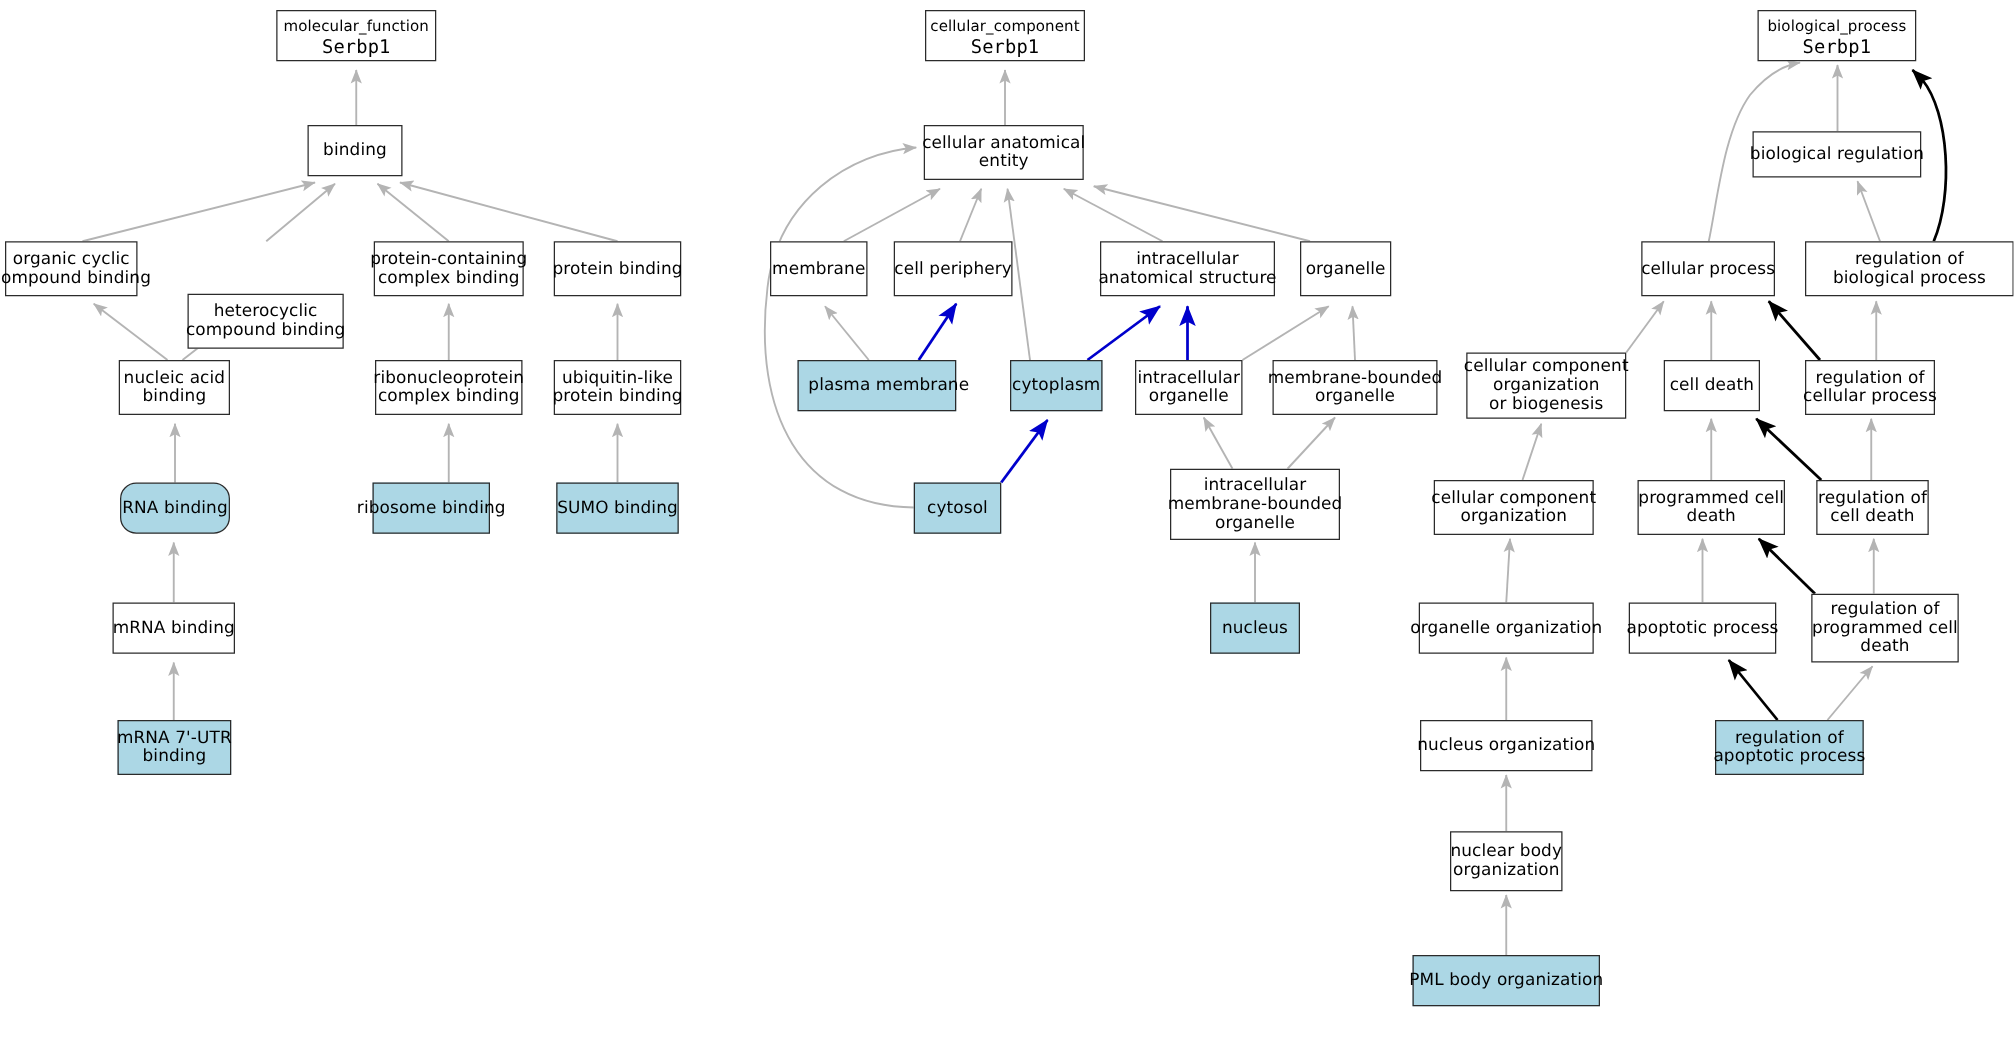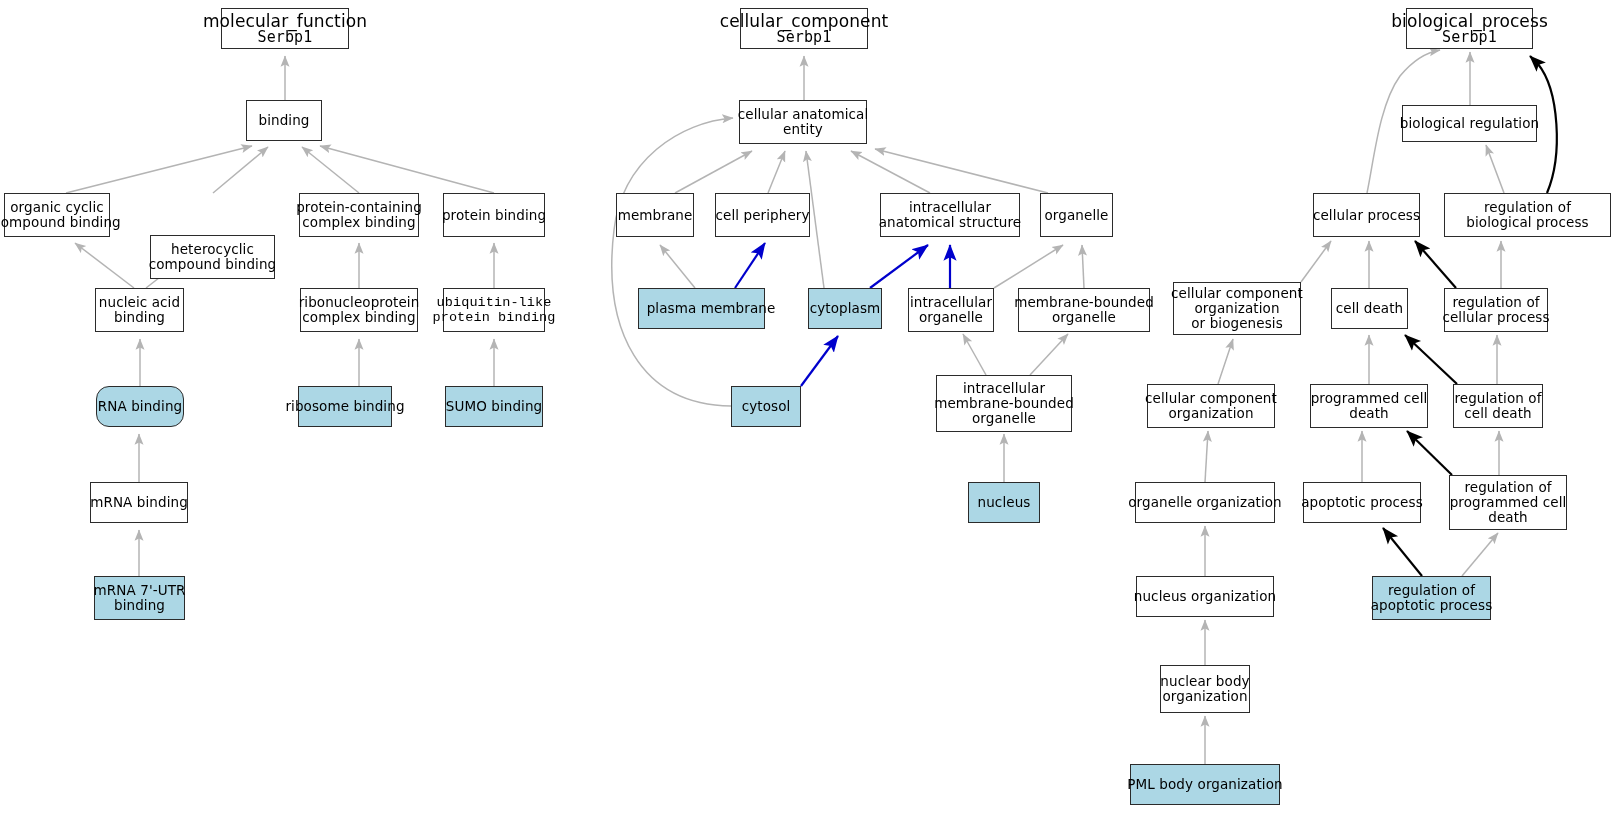--- a/index.html
+++ b/index.html
@@ -25,21 +25,21 @@
     color:#000000;
     white-space:pre;
     letter-spacing:0.1px;
   }
   .node.hl{background:#ACD7E5;}
   .node.root{
     flex-direction:column;
     justify-content:center;
     line-height:16px;
   }
-  .node.root .go-name{font-family:"DejaVu Sans","Liberation Sans",sans-serif;font-size:17px;}
+  .node.root .go-name{font-family:"DejaVu Sans","Liberation Sans",sans-serif;font-size:12px;}
   .node.root .gene{font-family:"DejaVu Sans Mono","Liberation Mono",monospace;font-size:15px;}
 </style>
 </head>
 <body>
 
 <div id="canvas">
 
   <svg id="edge-layer" viewBox="0 0 1611 835" xmlns="http://www.w3.org/2000/svg">
     <defs>
       <marker id="ah-is_a" markerWidth="9" markerHeight="9" refX="7.2" refY="3.2" orient="auto" markerUnits="strokeWidth">
@@ -115,21 +115,21 @@
 compound binding</span></div>
       <div class="node" style="left: 150px; top: 193px; width: 125px; height: 44px; margin-top: 42px;"><span>heterocyclic
 compound binding</span></div>
       <div class="node" style="left: 299px; top: 193px; width: 120px; height: 44px;"><span>protein-containing
 complex binding</span></div>
       <div class="node" style="left: 443px; top: 193px; width: 102px; height: 44px;"><span>protein binding</span></div>
       <div class="node" style="left: 95px; top: 288px; width: 89px; height: 44px;"><span>nucleic acid
 binding</span></div>
       <div class="node" style="left: 300px; top: 288px; width: 118px; height: 44px;"><span>ribonucleoprotein
 complex binding</span></div>
-      <div class="node" style="left: 443px; top: 288px; width: 102px; height: 44px; font-family: Liberation Mono, monospace;"><span>ubiquitin-like
+      <div class="node" style="left: 443px; top: 288px; width: 102px; height: 44px;"><span>ubiquitin-like
 protein binding</span></div>
       <div class="node hl" style="left: 96px; top: 386px; width: 88px; height: 41px; border-radius: 13px;"><span>RNA binding</span></div>
       <div class="node hl" style="left: 298px; top: 386px; width: 94px; height: 41px;"><span>ribosome binding</span></div>
       <div class="node hl" style="left: 445px; top: 386px; width: 98px; height: 41px;"><span>SUMO binding</span></div>
       <div class="node" style="left: 90px; top: 482px; width: 98px; height: 41px;"><span>mRNA binding</span></div>
       <div class="node hl" style="left: 94px; top: 576px; width: 91px; height: 44px;"><span>mRNA 7'-UTR
 binding</span></div>
       <div class="node root" style="left: 740px; top: 8px; width: 128px; height: 41px;"><span class="go-name">cellular_component</span><span class="gene">Serbp1</span></div>
       <div class="node" style="left: 739px; top: 100px; width: 128px; height: 44px;"><span>cellular anatomical
 entity</span></div>

